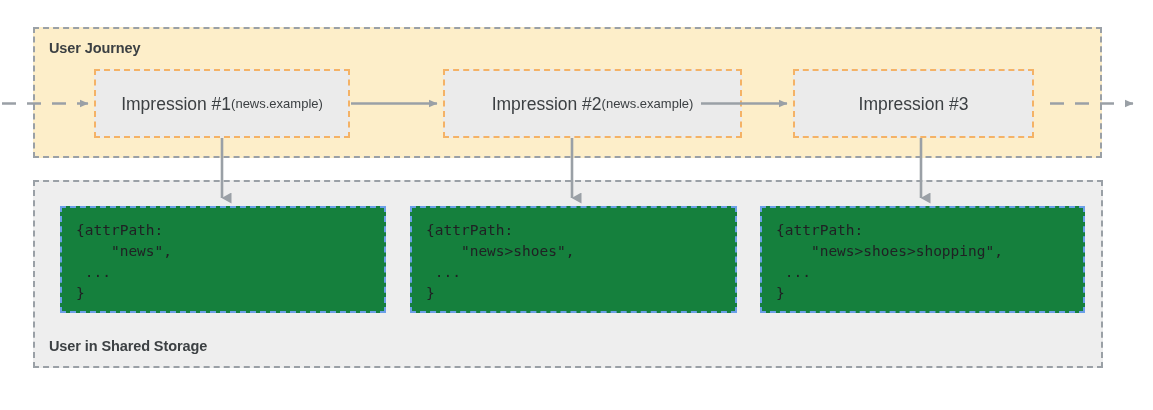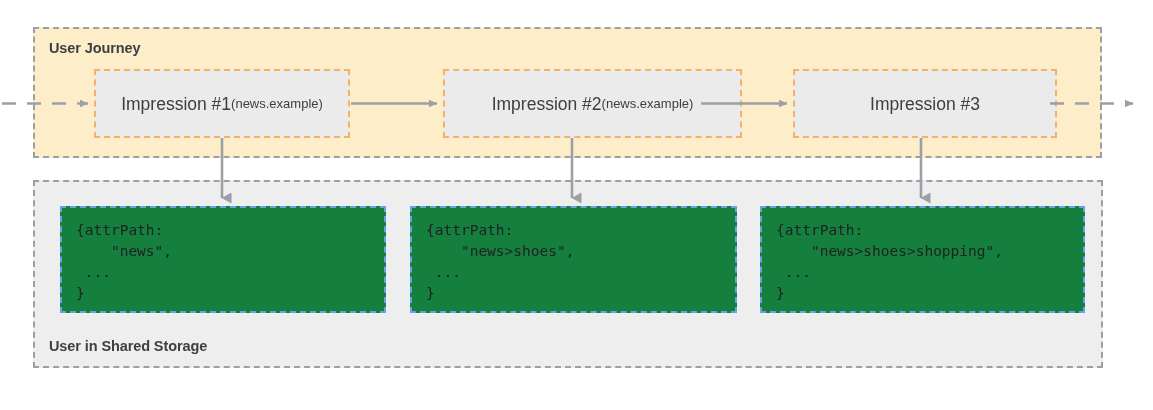--- a/index.html
+++ b/index.html
@@ -79,21 +79,21 @@
     white-space: nowrap;
   }
   .impression-sub {
     font-size: 13px;
     color: #3c4043;
     line-height: 19px;
     white-space: nowrap;
   }
   #imp-0 { left: 94px;  width: 256px; }
   #imp-1 { left: 443px; width: 299px; }
-  #imp-2 { left: 793px; width: 264px; }
+  #imp-2 { left: 793px; width: 241px; }
 
   
   .data-box {
     position: absolute;
     top: 206px;
     height: 107px;
     background: #15803d;
     border: 2px dashed #6b9fe8;
     box-sizing: border-box;
     padding: 12px 14px 0 14px;

